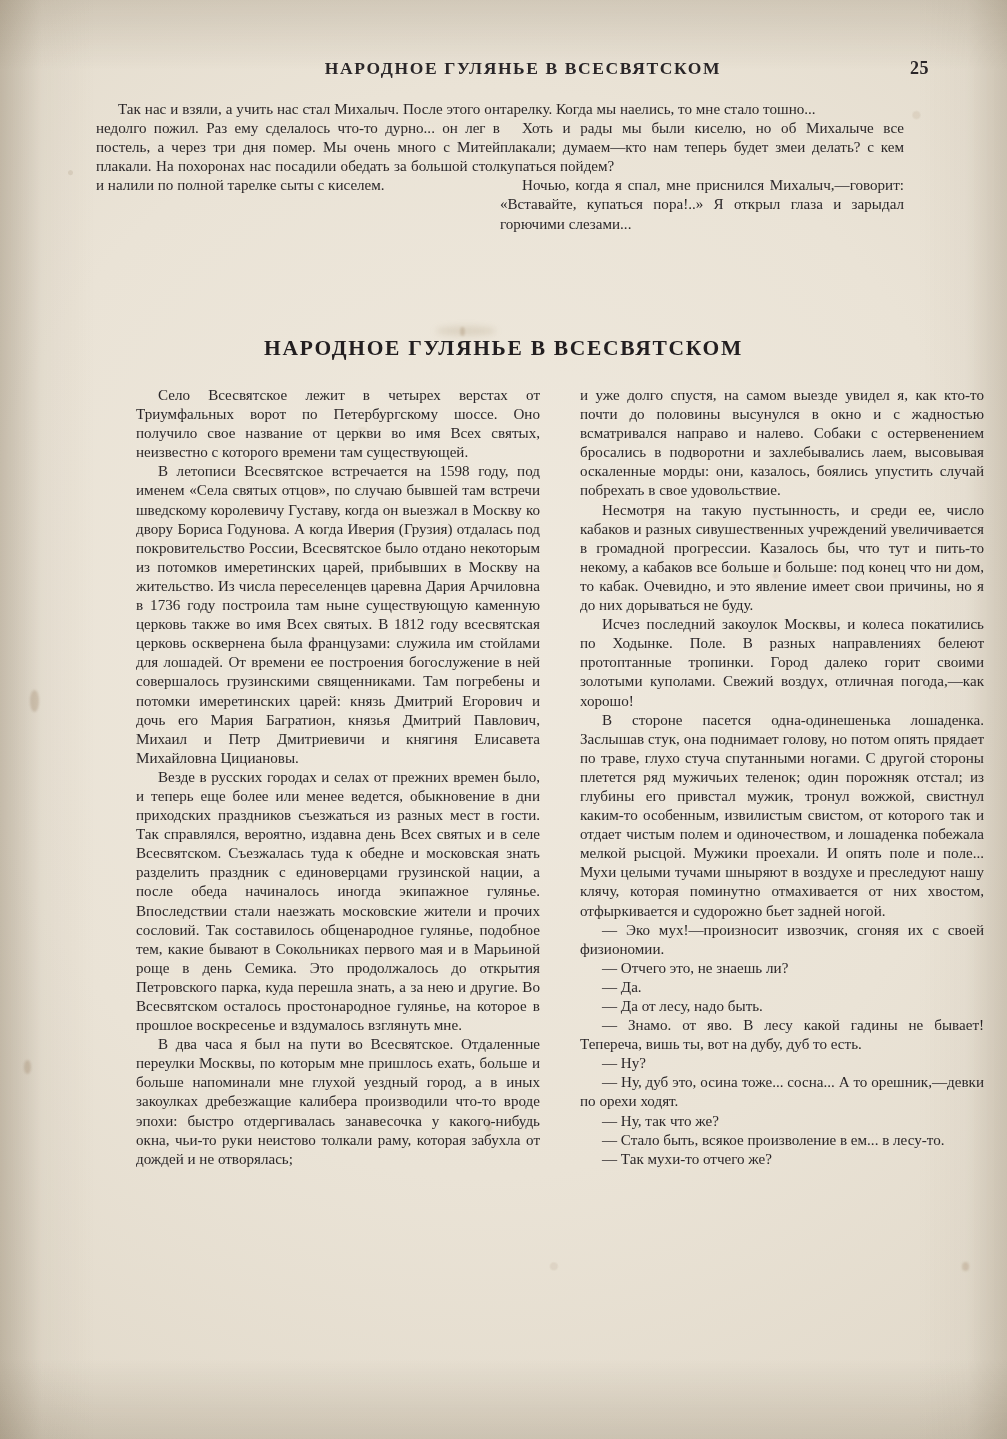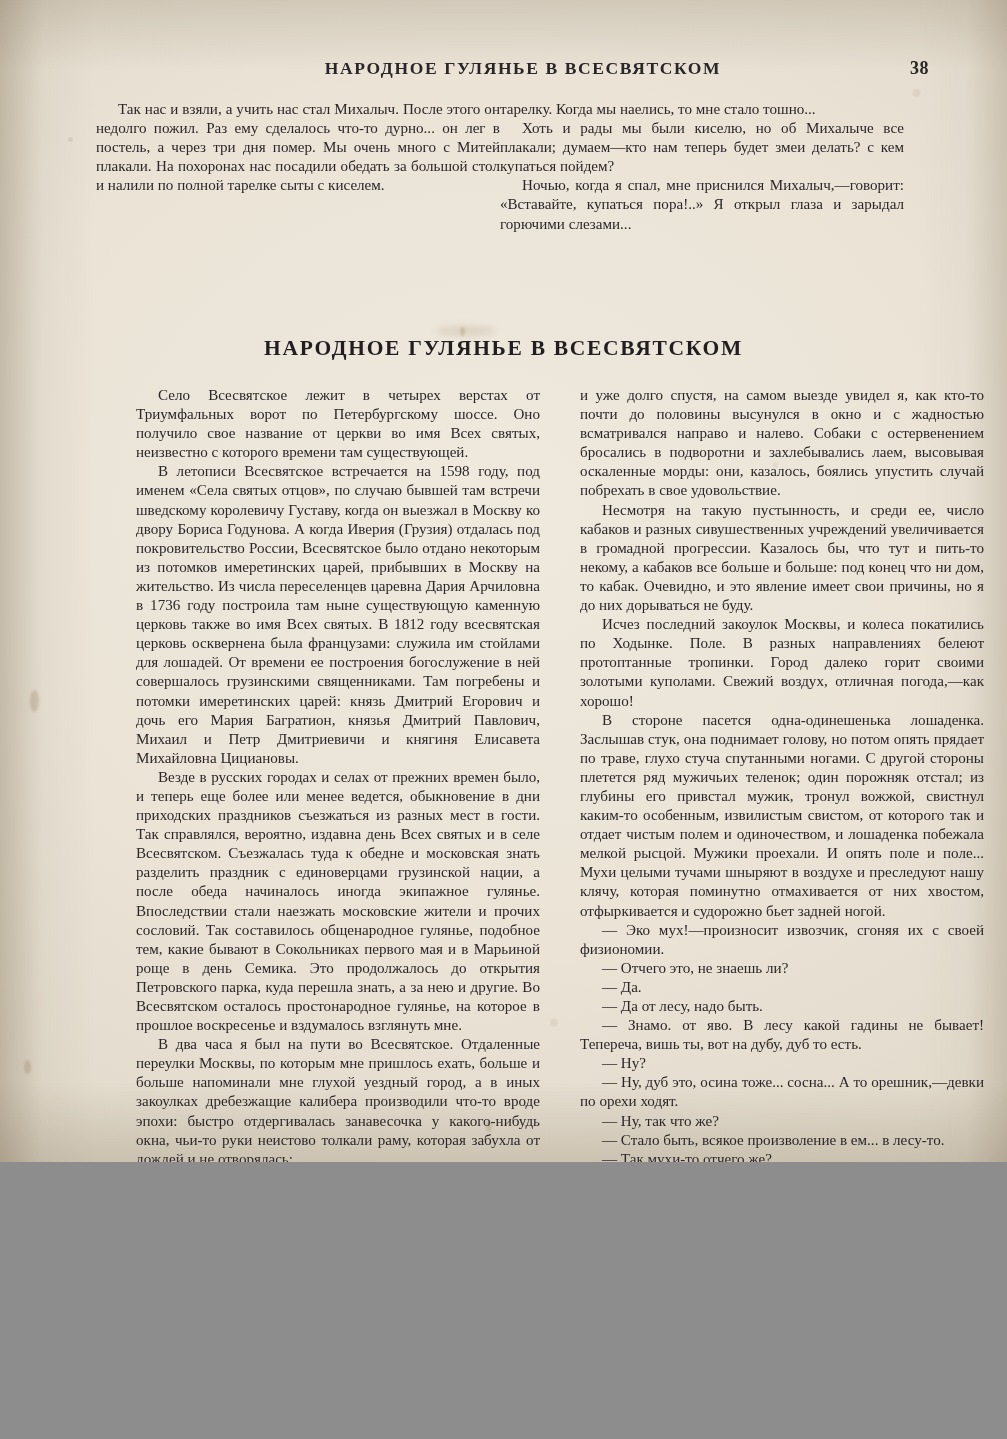--- a/index.html
+++ b/index.html
@@ -4,21 +4,21 @@
 <title>Народное гулянье в Всесвятском — с. 25</title>
 <style>
   html, body {
     margin: 0;
     padding: 0;
     background: #8d8d8d;
   }
   .page {
     position: relative;
     width: 1007px;
-    height: 1162px;
+    height: 1439px;
     margin: 0 auto;
     background:
       radial-gradient(ellipse 120% 90% at 48% 44%, #efe9de 0%, #eae3d6 42%, #e2dacb 70%, #d6cdbc 100%);
     overflow: hidden;
     font-family: "Liberation Serif", "DejaVu Serif", serif;
     color: #232022;
     box-sizing: border-box;
     padding-left: 31px;
   }
   
@@ -144,21 +144,21 @@
     <div class="spot" style="left:486px; top:1120px; width:6px;  height:12px;"></div>
     <div class="spot" style="left:962px; top:1262px; width:7px;  height:9px;"></div>
     <div class="spot" style="left:460px; top:327px;  width:5px;  height:9px;"></div>
     <div class="spot" style="left:766px; top:1040px; width:5px;  height:7px;"></div>
   </div>
   <div class="smudge" style="left:436px; top:326px;"></div>
   <div class="edge-shade"></div>
 
   <div class="running-head">
     <div class="rh-title">НАРОДНОЕ ГУЛЯНЬЕ В ВСЕСВЯТСКОМ</div>
-    <div class="rh-folio">38</div>
+    <div class="rh-folio">25</div>
   </div>
 
   <div class="cols" id="excerpt">
     <div class="col">
       <p>Так нас и взяли, а учить нас стал Михалыч. После этого он недолго пожил. Раз ему сделалось что-то дурно... он лег в постель, а через три дня помер. Мы очень много с Митей плакали. На похоронах нас посадили обедать за большой стол и налили по полной тарелке сыты с киселем.</p>
     </div>
     <div class="col">
       <p class="noindent">тарелку. Когда мы наелись, то мне стало тошно...</p>
       <p>Хоть и рады мы были киселю, но об Михалыче все плакали; думаем—кто нам теперь будет змеи делать? с кем купаться пойдем?</p>
       <p>Ночью, когда я спал, мне приснился Михалыч,—говорит: «Вставайте, купаться пора!..» Я открыл глаза и зарыдал горючими слезами...</p>

